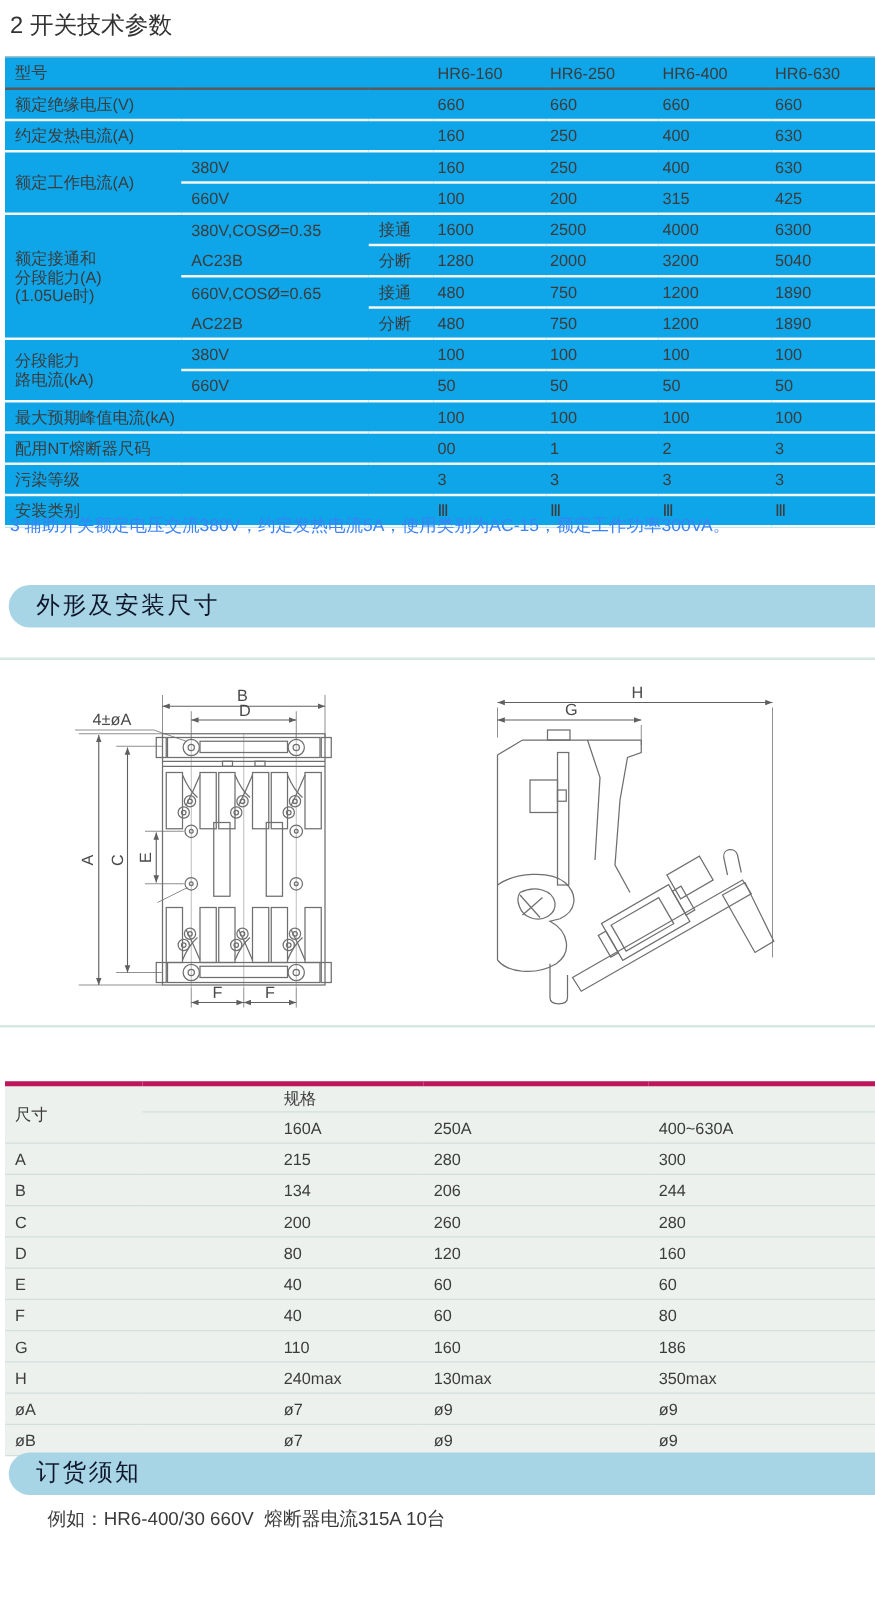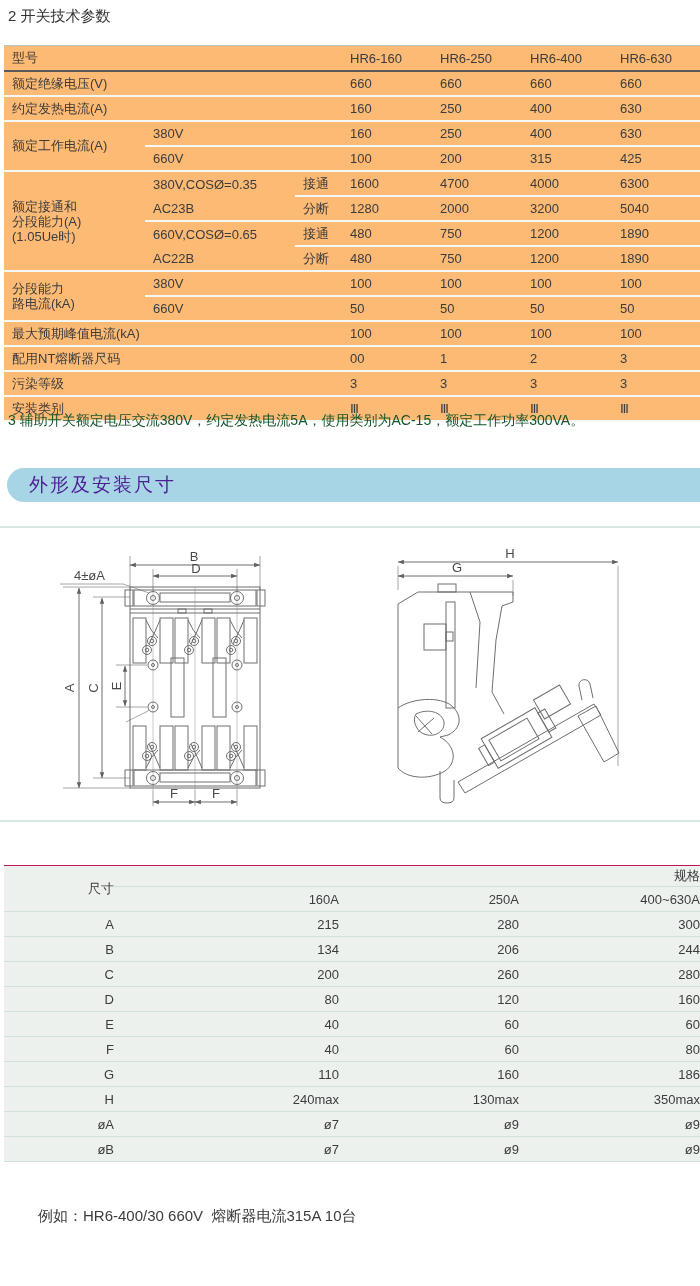--- a/index.html
+++ b/index.html
@@ -1,45 +1,45 @@
 <!DOCTYPE html>
 <html><head>
 <meta charset="utf-8">
 <style>
   html,body{margin:0;padding:0;background:#fff;}
   .canvas{position:relative;width:700px;height:1286px;background:#ffffff;overflow:hidden;
           font-family:"Liberation Sans","DejaVu Sans",sans-serif;color:#3c3c3c;}
 
-  .page-title{position:absolute;left:8px;top:7px;font-size:15px;color:#333;}
+  .page-title{position:absolute;left:8px;top:7px;font-size:19px;color:#333;}
 
   
   table{border-collapse:collapse;table-layout:fixed;}
-  .tech-table{position:absolute;left:4px;top:45px;width:696px;background:#fdba74;
+  .tech-table{position:absolute;left:4px;top:45px;width:696px;background:#0ea5e9;
               font-size:13px;border-top:1px solid #b9c6c1;}
   .tech-table td{height:23px;padding:0 0 0 8px;vertical-align:middle;
                  border-bottom:2px solid #f3f8f5;}
   .tech-table tr.r-head td{height:24px;border-bottom:2px solid #5a5a5a;}
   .tech-table td.val{padding-left:3px;}
   .tech-table td.nb{border-bottom:none;margin-top:21px;}
   .pre{white-space:pre-line;line-height:15px;}
 
   
   .dim-table{position:absolute;left:4px;top:865px;width:696px;background:#edf1ee;
-             font-size:13px;border-top:1px solid #be185d;text-align:right;}
+             font-size:13px;border-top:4px solid #be185d;}
   .dim-table td{height:24px;padding:0 0 0 8px;vertical-align:middle;
                 border-bottom:1.5px solid #cfe0dd;}
   .dim-table td.group{height:20px;}
   .dim-table td.c1{padding-left:113px;}
 
   
   .banner{position:absolute;left:7px;right:0;height:34px;background:#a8d5e6;
-          border-radius:17px 0 0 17px;color:#4c1d95;font-size:19px;line-height:34px;
+          border-radius:17px 0 0 17px;color:#0f172a;font-size:19px;line-height:34px;
           padding-left:22px;letter-spacing:2px;}
 
-  .aux-note{position:absolute;left:8px;top:412px;font-size:14px;color:#14532d;}
+  .aux-note{position:absolute;left:8px;top:412px;font-size:14px;color:#3b82f6;}
 
   .divider{position:absolute;left:0;width:700px;height:2px;background:#d7e7e4;}
 
   .diag{position:absolute;}
 
   .order-block{position:absolute;left:8px;top:1200px;width:688px;font-size:15px;
                line-height:31px;color:#3c3c3c;}
   .order-block p{margin:0;text-indent:2em;white-space:pre-wrap;}
 </style>
 </head>
@@ -96,21 +96,21 @@
       <td class="val">315</td>
       <td class="val">425</td>
     </tr>
     <tr>
       <td rowspan="4" class="pre">额定接通和
 分段能力(A)
 (1.05Ue时)</td>
       <td class="nb">380V,COSØ=0.35</td>
       <td>接通</td>
       <td class="val">1600</td>
-      <td class="val">4700</td>
+      <td class="val">2500</td>
       <td class="val">4000</td>
       <td class="val">6300</td>
     </tr>
     <tr>
       <td>AC23B</td>
       <td>分断</td>
       <td class="val">1280</td>
       <td class="val">2000</td>
       <td class="val">3200</td>
       <td class="val">5040</td>
@@ -453,18 +453,21 @@
     </tr>
     <tr>
       <td>øB</td>
       <td class="c1">ø7</td>
       <td>ø9</td>
       <td>ø9</td>
     </tr>
   </tbody>
     </table>
 
+  <div class="banner" style="top:1162px">
+    <span>订货须知</span>
+  </div>
 
   <div class="order-block">
     <p>例如：HR6-400/30 660V  熔断器电流315A 10台</p>
   </div>
 
 </div>
 
 </body></html>

